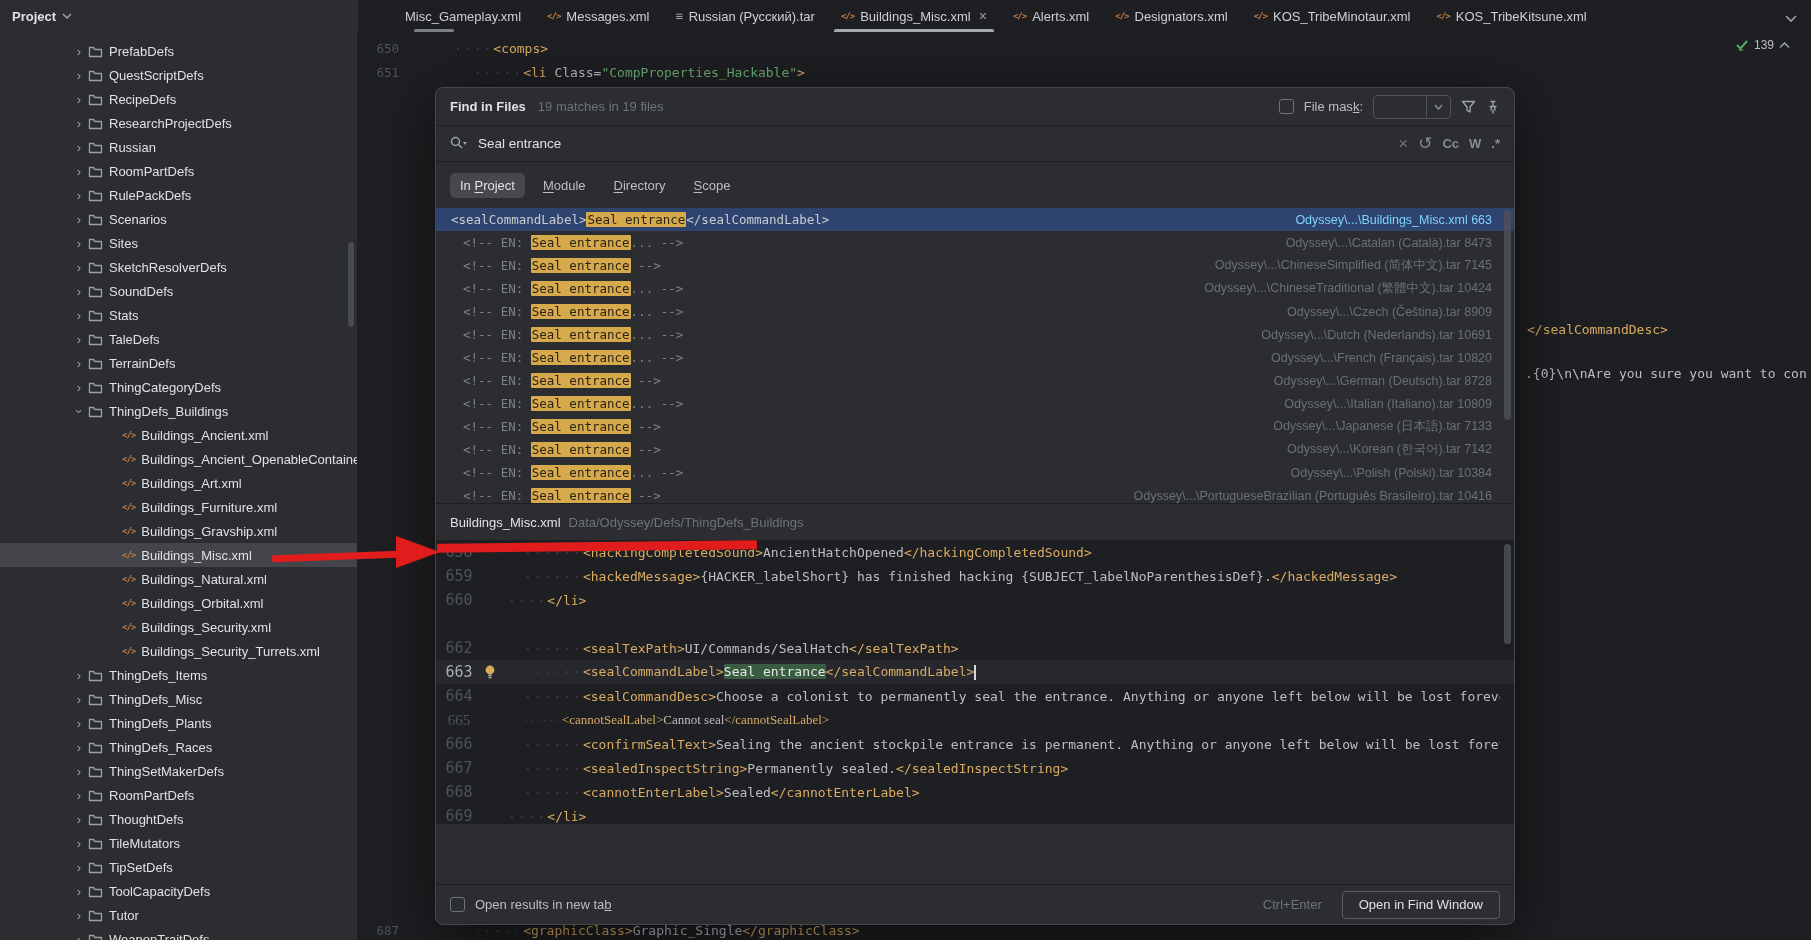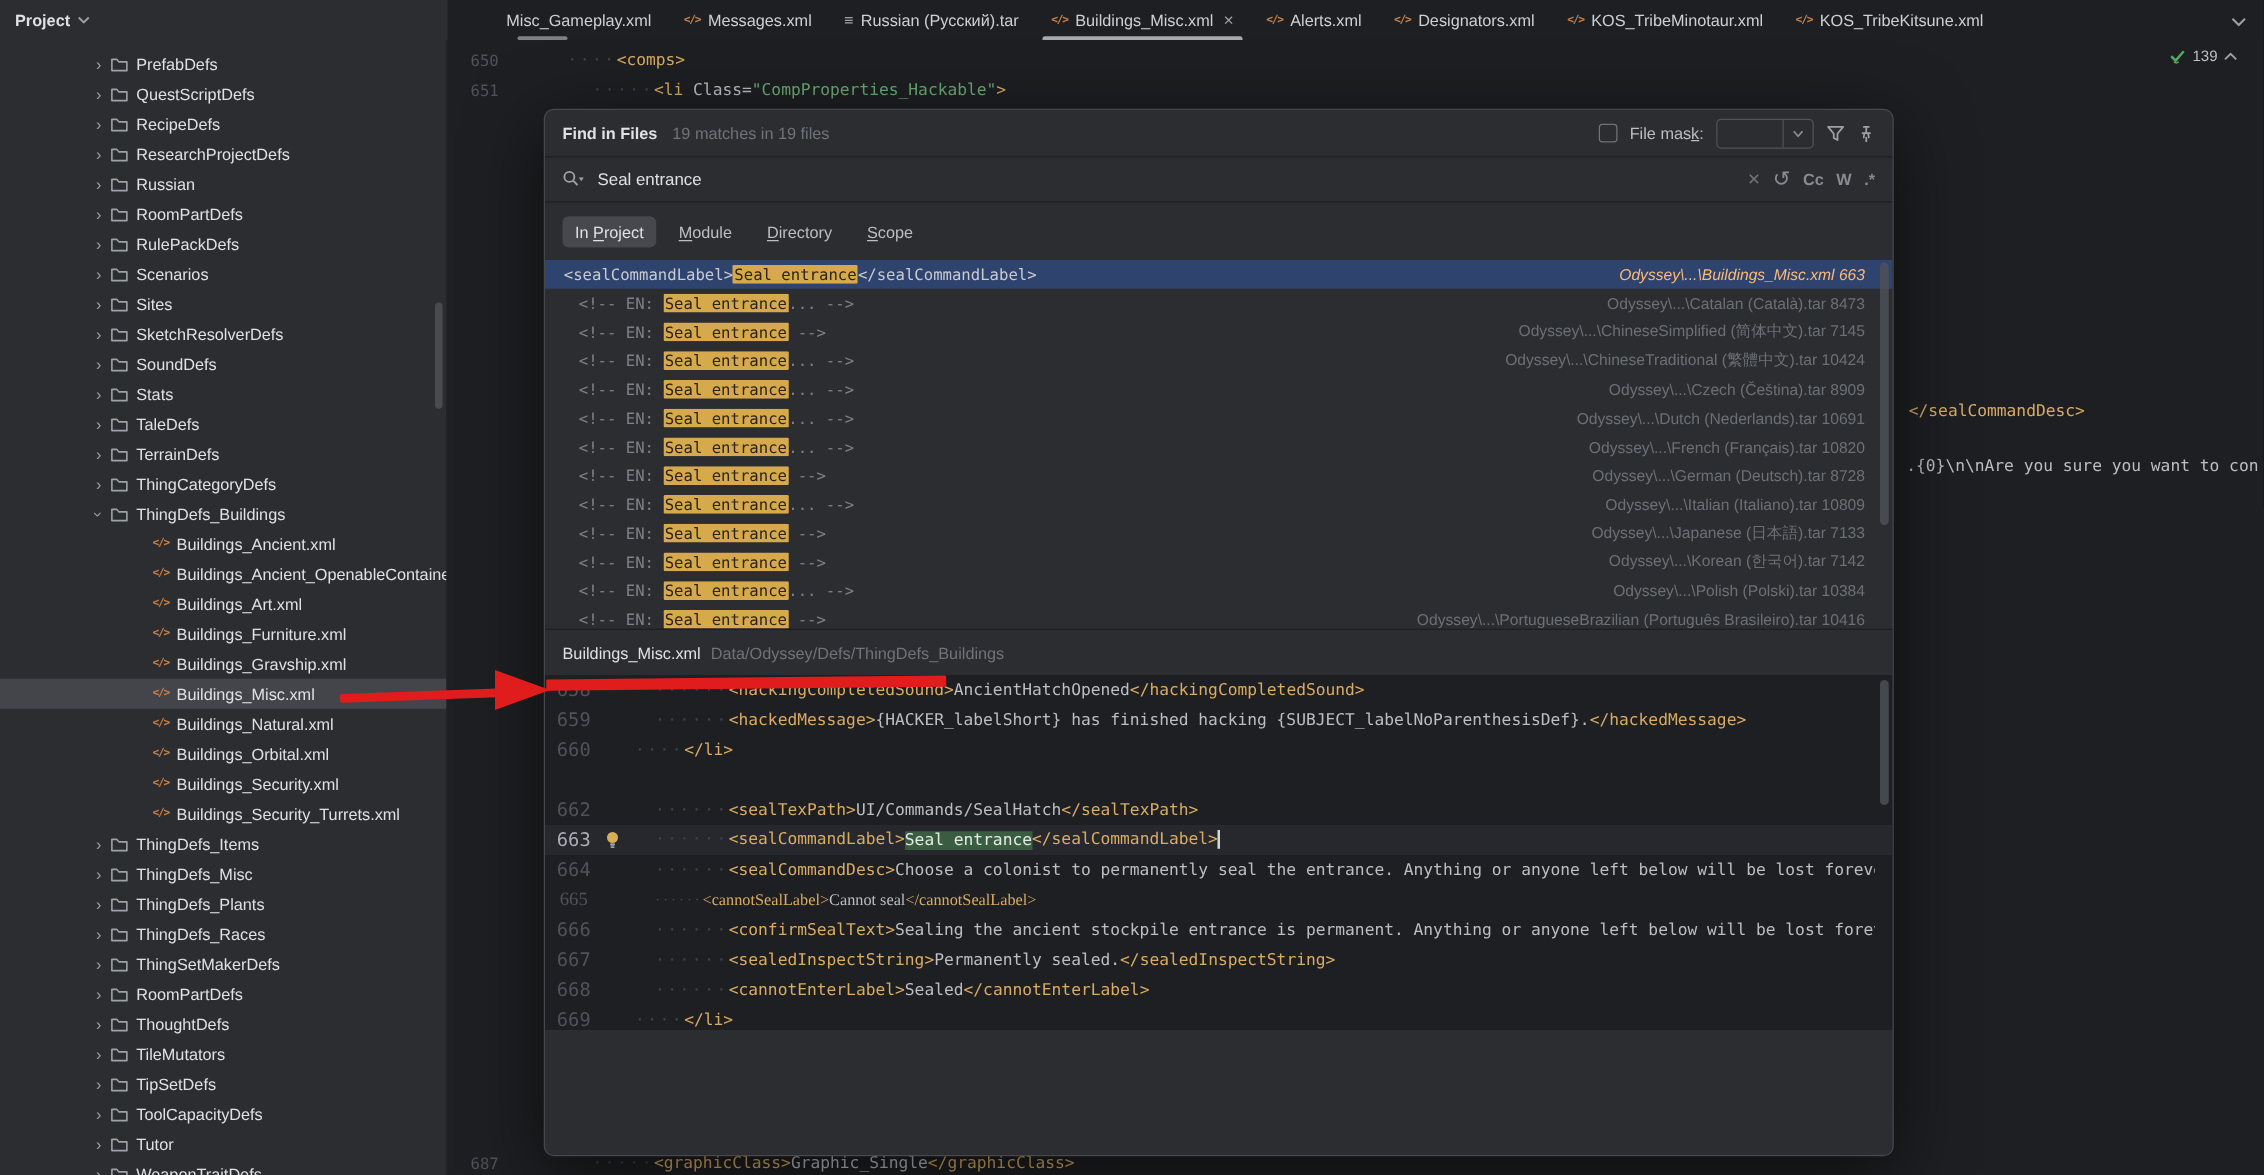--- a/index.html
+++ b/index.html
@@ -77,21 +77,21 @@
   .chip u{ text-underline-offset:2px; }
   
   #results{ position:absolute; left:0; top:120px; width:100%; height:295px; overflow:hidden; }
   .rrow{ position:absolute; left:0; width:100%; height:23px; display:flex; align-items:center;
          font-family:"DejaVu Sans Mono",monospace; font-size:12.5px; white-space:pre; }
   .rrow .code{ padding-left:27px; overflow:hidden; }
   .rrow.sel{ background:#2e436e; }
   .rrow.sel .code{ padding-left:15px; }
   .rrow .rpath{ margin-left:auto; padding-right:22px; font-family:"Liberation Sans",sans-serif;
                 font-size:12.5px; color:#6b7077; flex:0 0 auto; }
-  .rrow.sel .rpath{ color:#fdba74;font-style:italic; }
+  .rrow.sel .rpath{ color:#7dd3fc; }
   #results-scrollbar{ position:absolute; right:3px; top:2px; width:7px; height:210px; background:#4d5057; border-radius:4px; opacity:.85; }
   
   #preview-header{ position:absolute; left:0; top:415px; width:100%; height:37px; display:flex; align-items:center;
                    padding:0 14px; gap:8px; font-size:13px; background:#2b2d30; border-top:1px solid #1e1f22; }
   #preview-file{ color:#dfe1e5; }
   #preview-path{ color:#6f737a; }
   #preview{ position:absolute; left:0; top:452px; width:100%; height:284px; background:#1e1f22; overflow:hidden; }
   .pline{ position:absolute; left:0; width:100%; height:24px; display:flex; align-items:center;
           font-family:"DejaVu Sans Mono",monospace; font-size:13px; white-space:pre; }
   .pline.current{ background:#26282e; }
@@ -571,19 +571,25 @@
         <div class="pline" style="top: 168px; font-family: Liberation Serif, serif;"><span class="lnum">665</span><span class="code ind2"><span class="seg ws">······</span><span class="seg xtag">&lt;cannotSealLabel&gt;</span><span class="seg xtext">Cannot seal</span><span class="seg xtag">&lt;/cannotSealLabel&gt;</span></span></div>
         <div class="pline" style="top: 192px;"><span class="lnum">666</span><span class="code ind2"><span class="seg ws">······</span><span class="seg xtag">&lt;confirmSealText&gt;</span><span class="seg xtext">Sealing the ancient stockpile entrance is permanent. Anything or anyone left below will be lost forever.{0}</span></span></div>
         <div class="pline" style="top: 216px;"><span class="lnum">667</span><span class="code ind2"><span class="seg ws">······</span><span class="seg xtag">&lt;sealedInspectString&gt;</span><span class="seg xtext">Permanently sealed.</span><span class="seg xtag">&lt;/sealedInspectString&gt;</span></span></div>
         <div class="pline" style="top: 240px;"><span class="lnum">668</span><span class="code ind2"><span class="seg ws">······</span><span class="seg xtag">&lt;cannotEnterLabel&gt;</span><span class="seg xtext">Sealed</span><span class="seg xtag">&lt;/cannotEnterLabel&gt;</span></span></div>
         <div class="pline" style="top: 264px;"><span class="lnum">669</span><span class="code"><span class="seg ws">····</span><span class="seg xtag">&lt;/li&gt;</span></span></div>
         <div class="pline" style="top: 288px; margin-top: 24px;"><span class="lnum">670</span><span class="code"><span class="seg ws">····</span><span class="seg xtag">&lt;li </span><span class="seg xattr">Class</span><span class="seg xtext">=</span><span class="seg xstr">"CompProperties_Glower"</span><span class="seg xtag">&gt;</span></span></div>
         <div class="pline" style="top: 312px;"><span class="lnum">671</span></div>
         <div id="preview-scrollbar"></div>
       </div>
 
+    <div id="dlg-footer">
+      <span class="cbx"></span>
+      <span id="footer-cbx-label">Open results in new ta<u>b</u></span>
+      <span id="footer-shortcut">Ctrl+Enter</span>
+      <button id="open-find-btn">Open in Find Window</button>
+    </div>
   </div>
 
   <div class="red" id="arrow-shaft"></div>
   <div id="arrow-head"></div>
   <div class="red" id="arrow-underline"></div>
 
 </div>
 
 </body></html>

